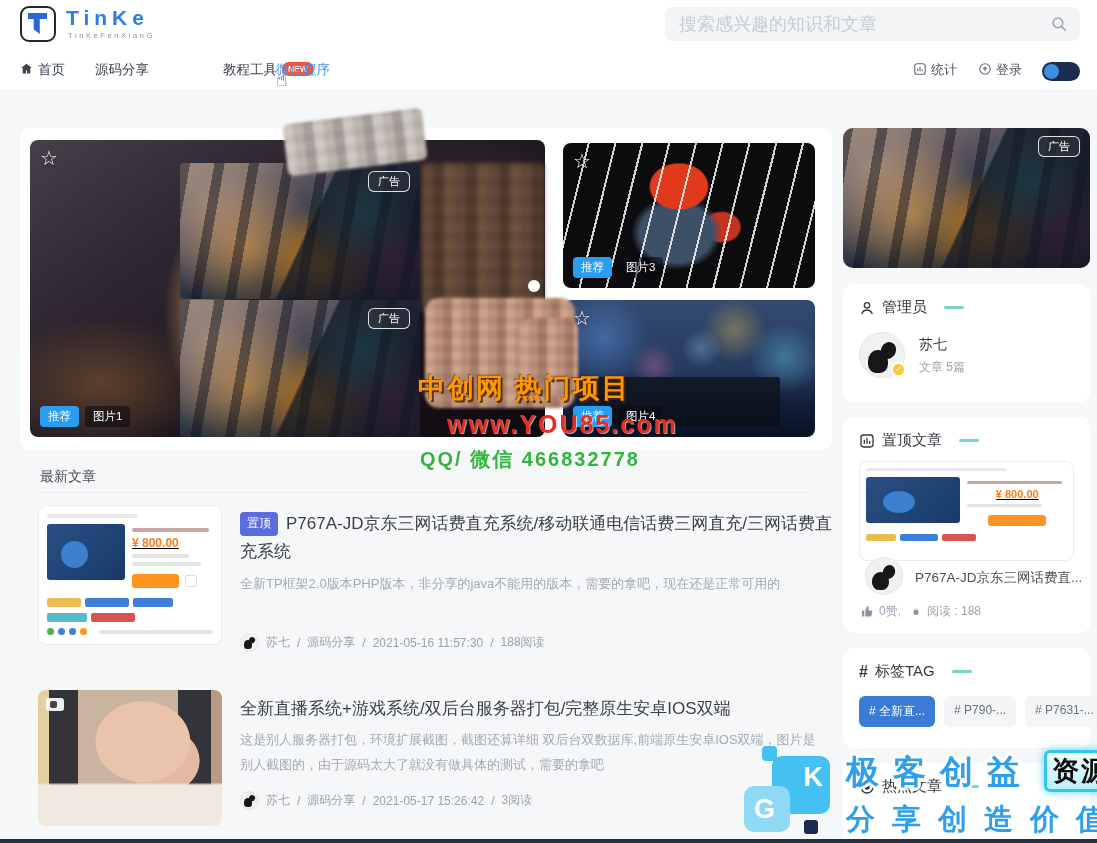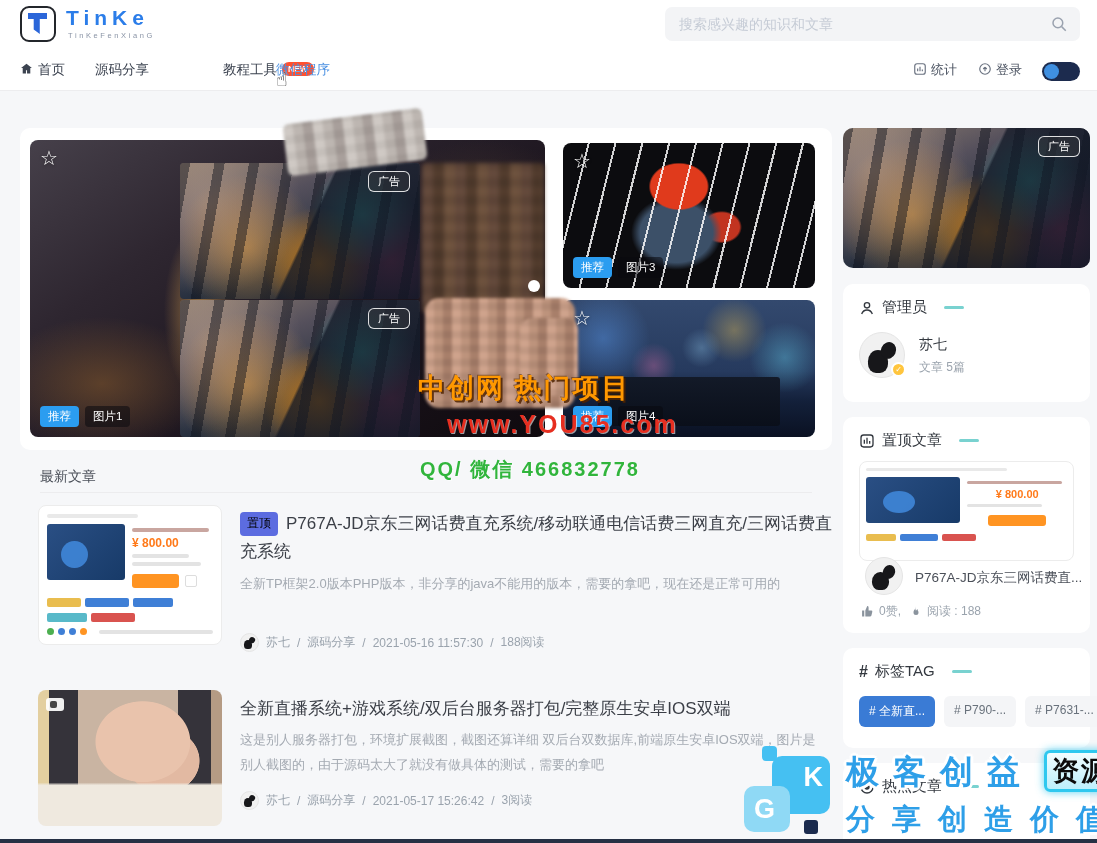--- a/index.html
+++ b/index.html
@@ -7,21 +7,21 @@
   body { font-family:"Liberation Sans","DejaVu Sans",sans-serif; background:#f6f7f9; }
   #page { position:relative; width:1097px; height:843px; }
 
   
   .header { position:absolute; left:0; top:0; width:1097px; height:48px; background:#fff; z-index:10; }
   .logo-box { position:absolute; left:20px; top:6px; width:36px; height:36px; border:2.5px solid #23262b; border-radius:9px; background:#fff; }
   .logo-t { position:absolute; left:6px; top:5px; width:19px; height:21px; background:#2b66d9; clip-path:polygon(0 0,100% 0,100% 28%,62% 28%,62% 100%,30% 78%,30% 28%,0 28%); }
   .logo-title { position:absolute; left:66px; top:6px; font-size:21px; font-weight:bold; color:#2b7de9; letter-spacing:5px; }
   .logo-sub { position:absolute; left:68px; top:31px; font-size:7.5px; color:#8a94a6; letter-spacing:2.6px; }
   .search-wrap { position:absolute; right:17px; top:7px; width:415px; height:34px; background:#f3f4f6; border-radius:7px; }
-  .search-input { width:100%; height:100%; background:transparent; border:none; outline:none; padding:0 40px 0 14px; font-size:14px; color:#555; font-family:inherit; }
+  .search-input { width:100%; height:100%; background:transparent; border:none; outline:none; padding:0 40px 0 14px; font-size:18px; color:#555; font-family:inherit; }
   .search-input::placeholder { color:#c6ccd6; }
   .search-ico { position:absolute; right:12px; top:8px; width:18px; height:18px; color:#9aa2af; }
 
   
   .navbar { position:absolute; left:0; top:48px; width:1097px; height:43px; background:#fff; border-bottom:1px solid #ededef; z-index:10; }
   .nav-item { position:absolute; top:13px; font-size:13.5px; color:#3c4350; cursor:pointer; white-space:nowrap;text-align:right; }
   .nav-item.active { color:#4a90e2; }
   .nav-home-ico { display:inline-block; width:13px; height:13px; margin-right:5px; vertical-align:-1px; color:#3c4350; }
   .badge-new { display:inline-block; margin-left:5px; background:#ff5130; color:#fff; font-size:8.5px; font-weight:bold; padding:2px 6px; border-radius:8px; vertical-align:2px; }
   .nav-right { position:absolute; top:13px; font-size:13px; color:#4a5260; cursor:pointer; }
@@ -80,31 +80,31 @@
 
   .wm-line { position:absolute; z-index:6; font-weight:bold; white-space:nowrap; letter-spacing:2px; }
   .wm-orange { color:#ff9800; font-size:27px; text-shadow:2px 2px 0 rgba(80,35,0,.85), -1px -1px 0 rgba(80,35,0,.5); }
   .wm-red { color:#e62e20; font-size:25px; text-shadow:1px 1px 0 rgba(255,255,255,.6); }
   .wm-green { color:#31b53c; font-size:20px; text-shadow:1px 1px 0 rgba(255,255,255,.6); }
 
   
   .sec-title { position:absolute; font-size:14px; color:#4a4f58; }
   .divider { position:absolute; height:1px; background:#ececee; }
   .art-title { position:absolute; font-size:17px; color:#3b3f47; line-height:1.65; cursor:pointer; }
-  .badge-pin { display:inline-block; background:#5c6ce0; color:#000000; font-size:12px; padding:2px 7px; border-radius:4px; margin-right:8px; vertical-align:2px; }
+  .badge-pin { display:inline-block; background:#5c6ce0; color:#ffffff; font-size:12px; padding:2px 7px; border-radius:4px; margin-right:8px; vertical-align:2px; }
   .art-excerpt { position:absolute; font-size:13px; color:#a4aab2; line-height:1.9; }
   .art-meta { position:absolute; font-size:12px; color:#9aa3ad; display:flex; align-items:center; gap:7px; }
   .avatar { border-radius:50%; background:#f1f1f1; position:relative; overflow:hidden; border:1px solid #e5e5e5; }
   .avatar::before { content:""; position:absolute; left:18%; top:38%; width:46%; height:52%; background:#17171a; border-radius:50% 50% 40% 40%; }
   .avatar::after { content:""; position:absolute; left:48%; top:20%; width:34%; height:38%; background:#17171a; border-radius:50%; transform:rotate(25deg); }
 
   
   .shop-thumb { position:absolute; background:#fff; border:1px solid #ececec; border-radius:8px; padding:8px; cursor:pointer; }
   .st-crumb { height:4px; width:55%; background:#e9e9e9; border-radius:2px; margin-bottom:6px; }
-  .st-body { display:flex; gap:7px; }
+  .st-body { display:flex; gap:7px;text-decoration:underline; }
   .st-img { width:47%; height:56px; border-radius:3px; background:linear-gradient(135deg,#2a4f84,#173a68); position:relative; }
   .st-img::after { content:""; position:absolute; left:18%; top:30%; width:34%; height:48%; background:#3f86d8; border-radius:50%; opacity:.9; }
   .st-info { flex:1; }
   .st-line { height:4px; background:#e3e3e3; border-radius:2px; margin:4px 0; }
   .st-line.dark { background:#c9a6a0; }
   .st-price { color:#ff7a1a; font-size:12px; font-weight:bold; margin:2px 0; }
   .st-btn { width:58%; height:14px; background:#ff9422; border-radius:3px; margin-top:4px; display:inline-block; }
   .st-cart { width:12px; height:12px; border:1px solid #ddd; border-radius:2px; display:inline-block; margin-left:6px; vertical-align:1px; }
   .st-pills { display:flex; gap:4px; margin-top:6px; }
   .st-pill { height:9px; border-radius:2px; }
@@ -225,21 +225,21 @@
     <div class="gimg img-anime" style="left:543px;top:172px;width:252px;height:137px;">
       <div class="star">☆</div>
       <div class="badge-row">
         <span class="badge-rec">推荐</span>
         <span class="badge-label">图片4</span>
       </div>
     </div>
 
     <div class="wm-line wm-orange" style="left:398px;top:242px;">中创网 热门项目</div>
     <div class="wm-line wm-red" style="left:395px;top:282px;padding-left:32px;">www.YOU85.com</div>
-    <div class="wm-line wm-green" style="left:400px;top:328px;text-align:right;">QQ/ 微信 466832778</div>
+    <div class="wm-line wm-green" style="left:400px;top:318px;text-align:right;">QQ/ 微信 466832778</div>
   </div>
 
   <div class="sec-title" style="left:40px;top:468px;">最新文章</div>
   <div class="divider" style="left:40px;top:492px;width:772px;"></div>
 
   <div>
     <div class="shop-thumb" style="left:38px;top:505px;width:184px;height:140px;">
       <div class="st-crumb"></div>
       <div class="st-body">
         <div class="st-img"></div>

